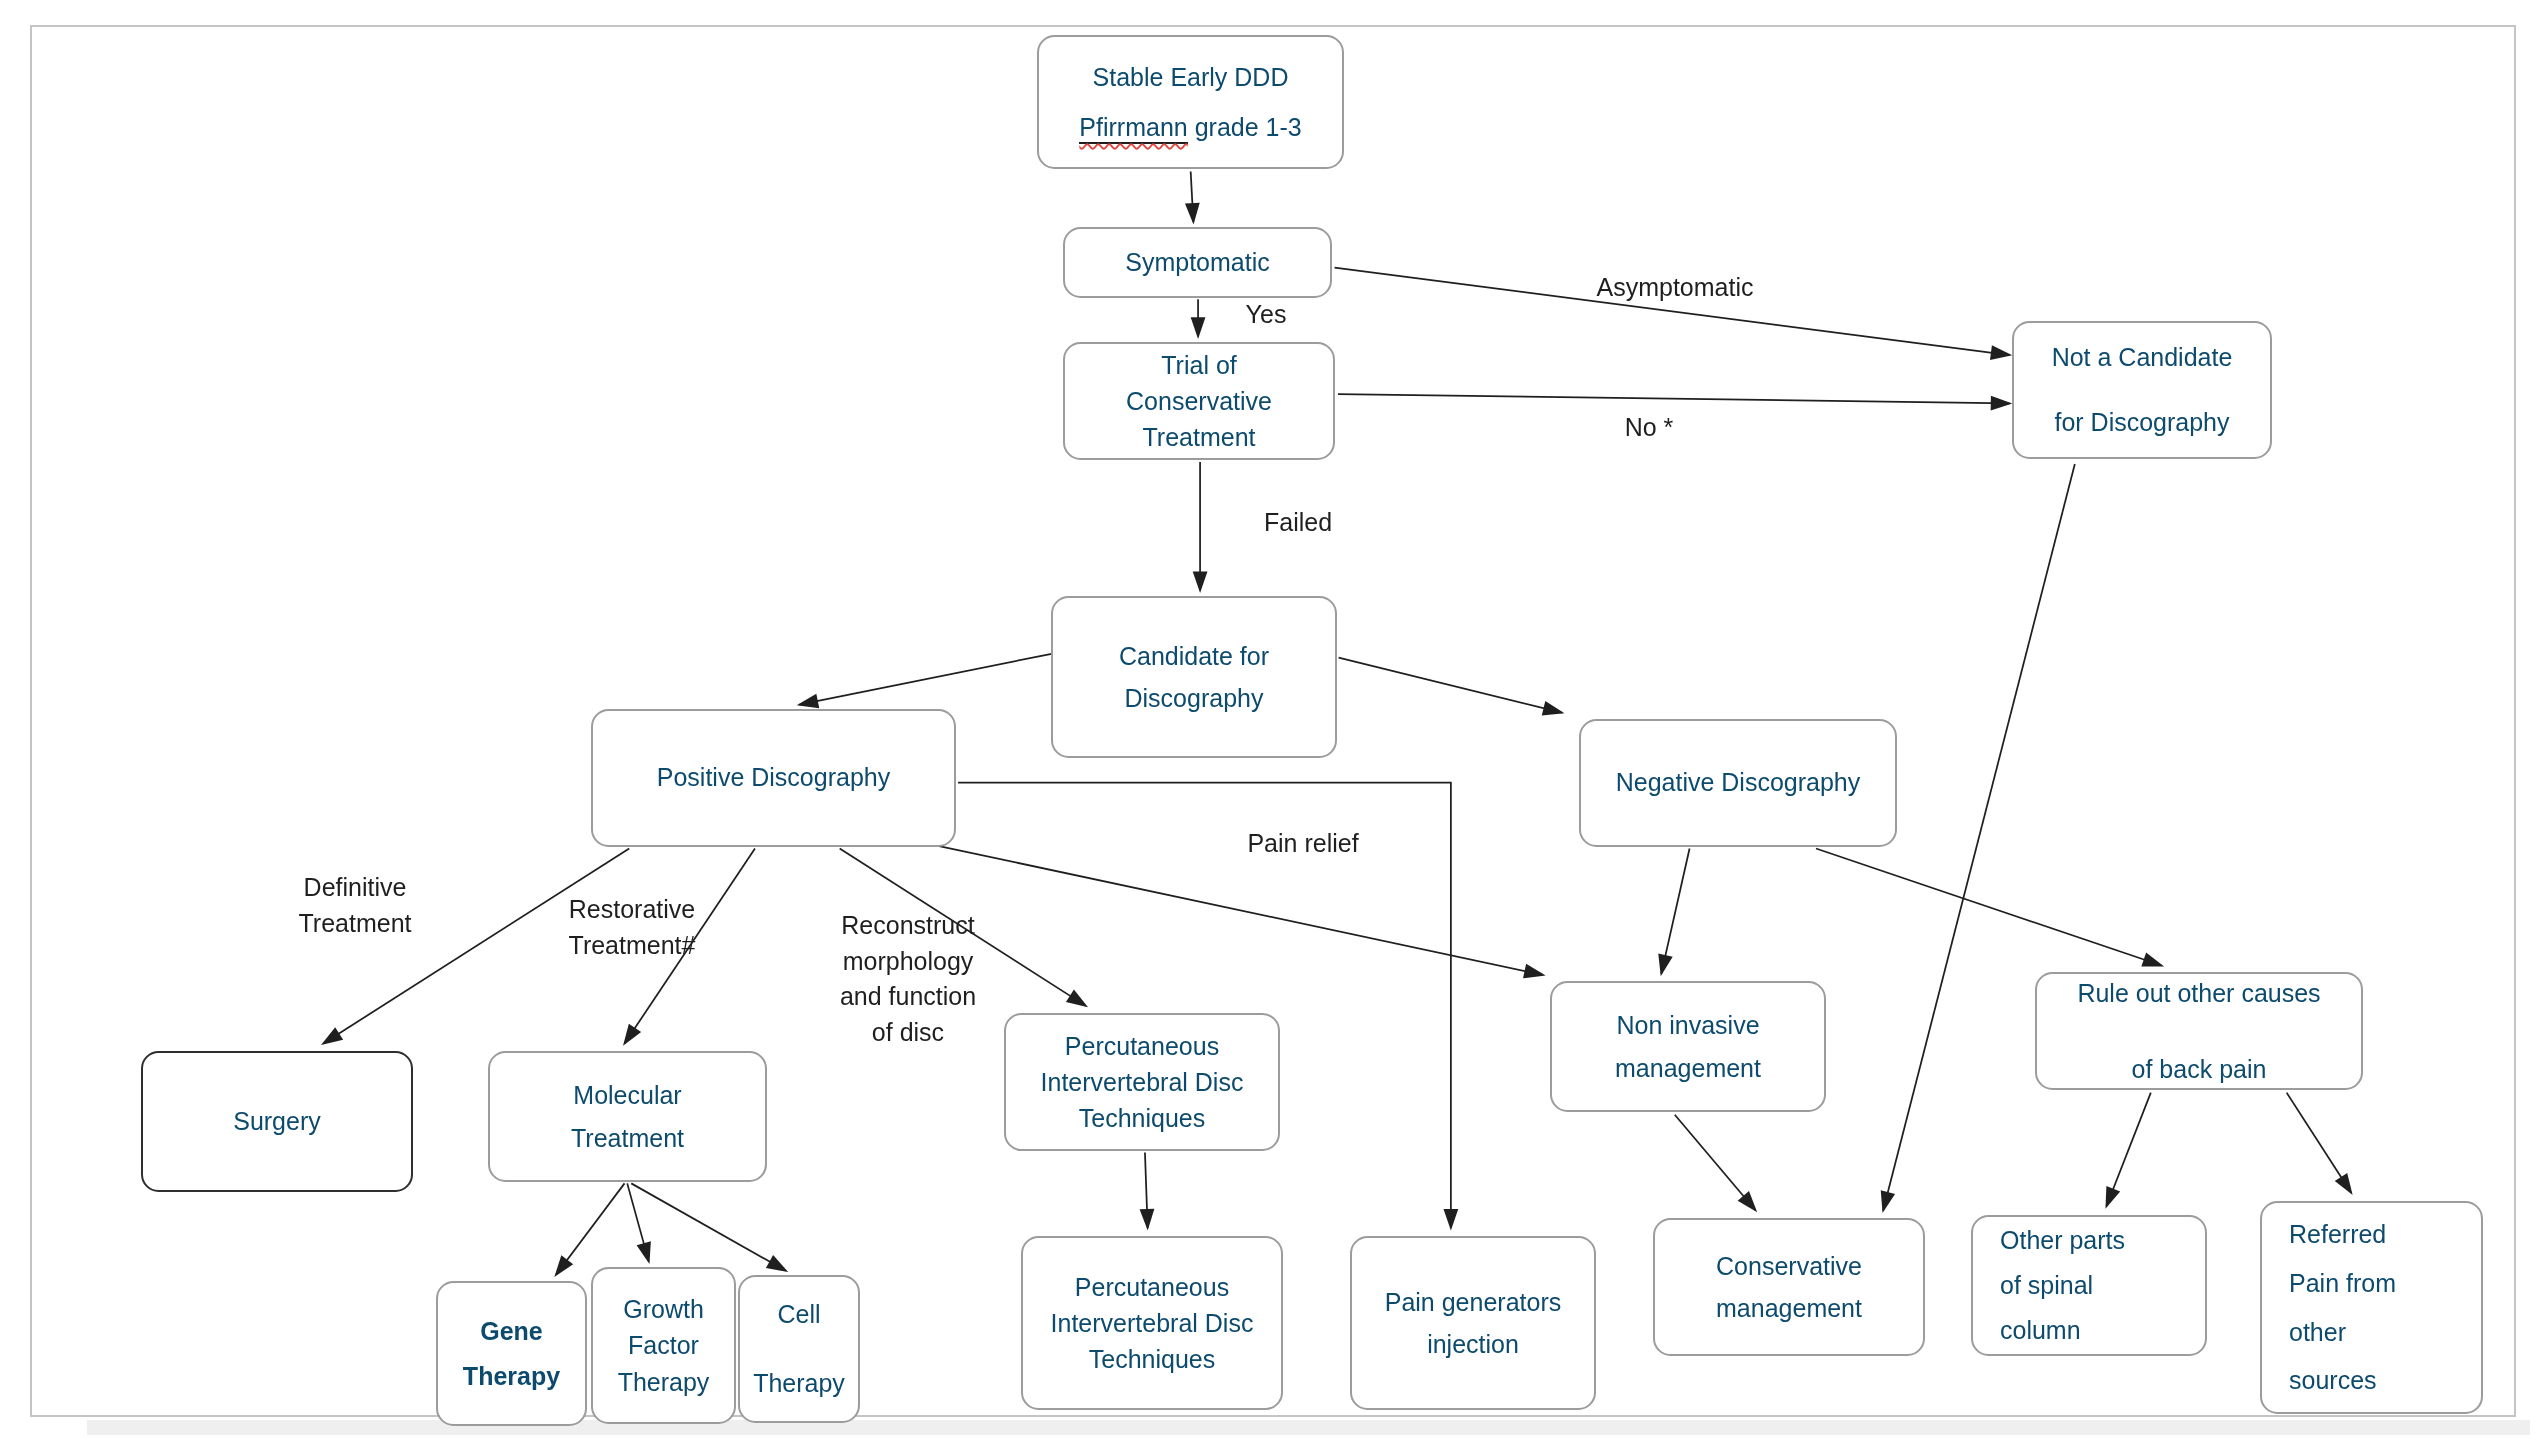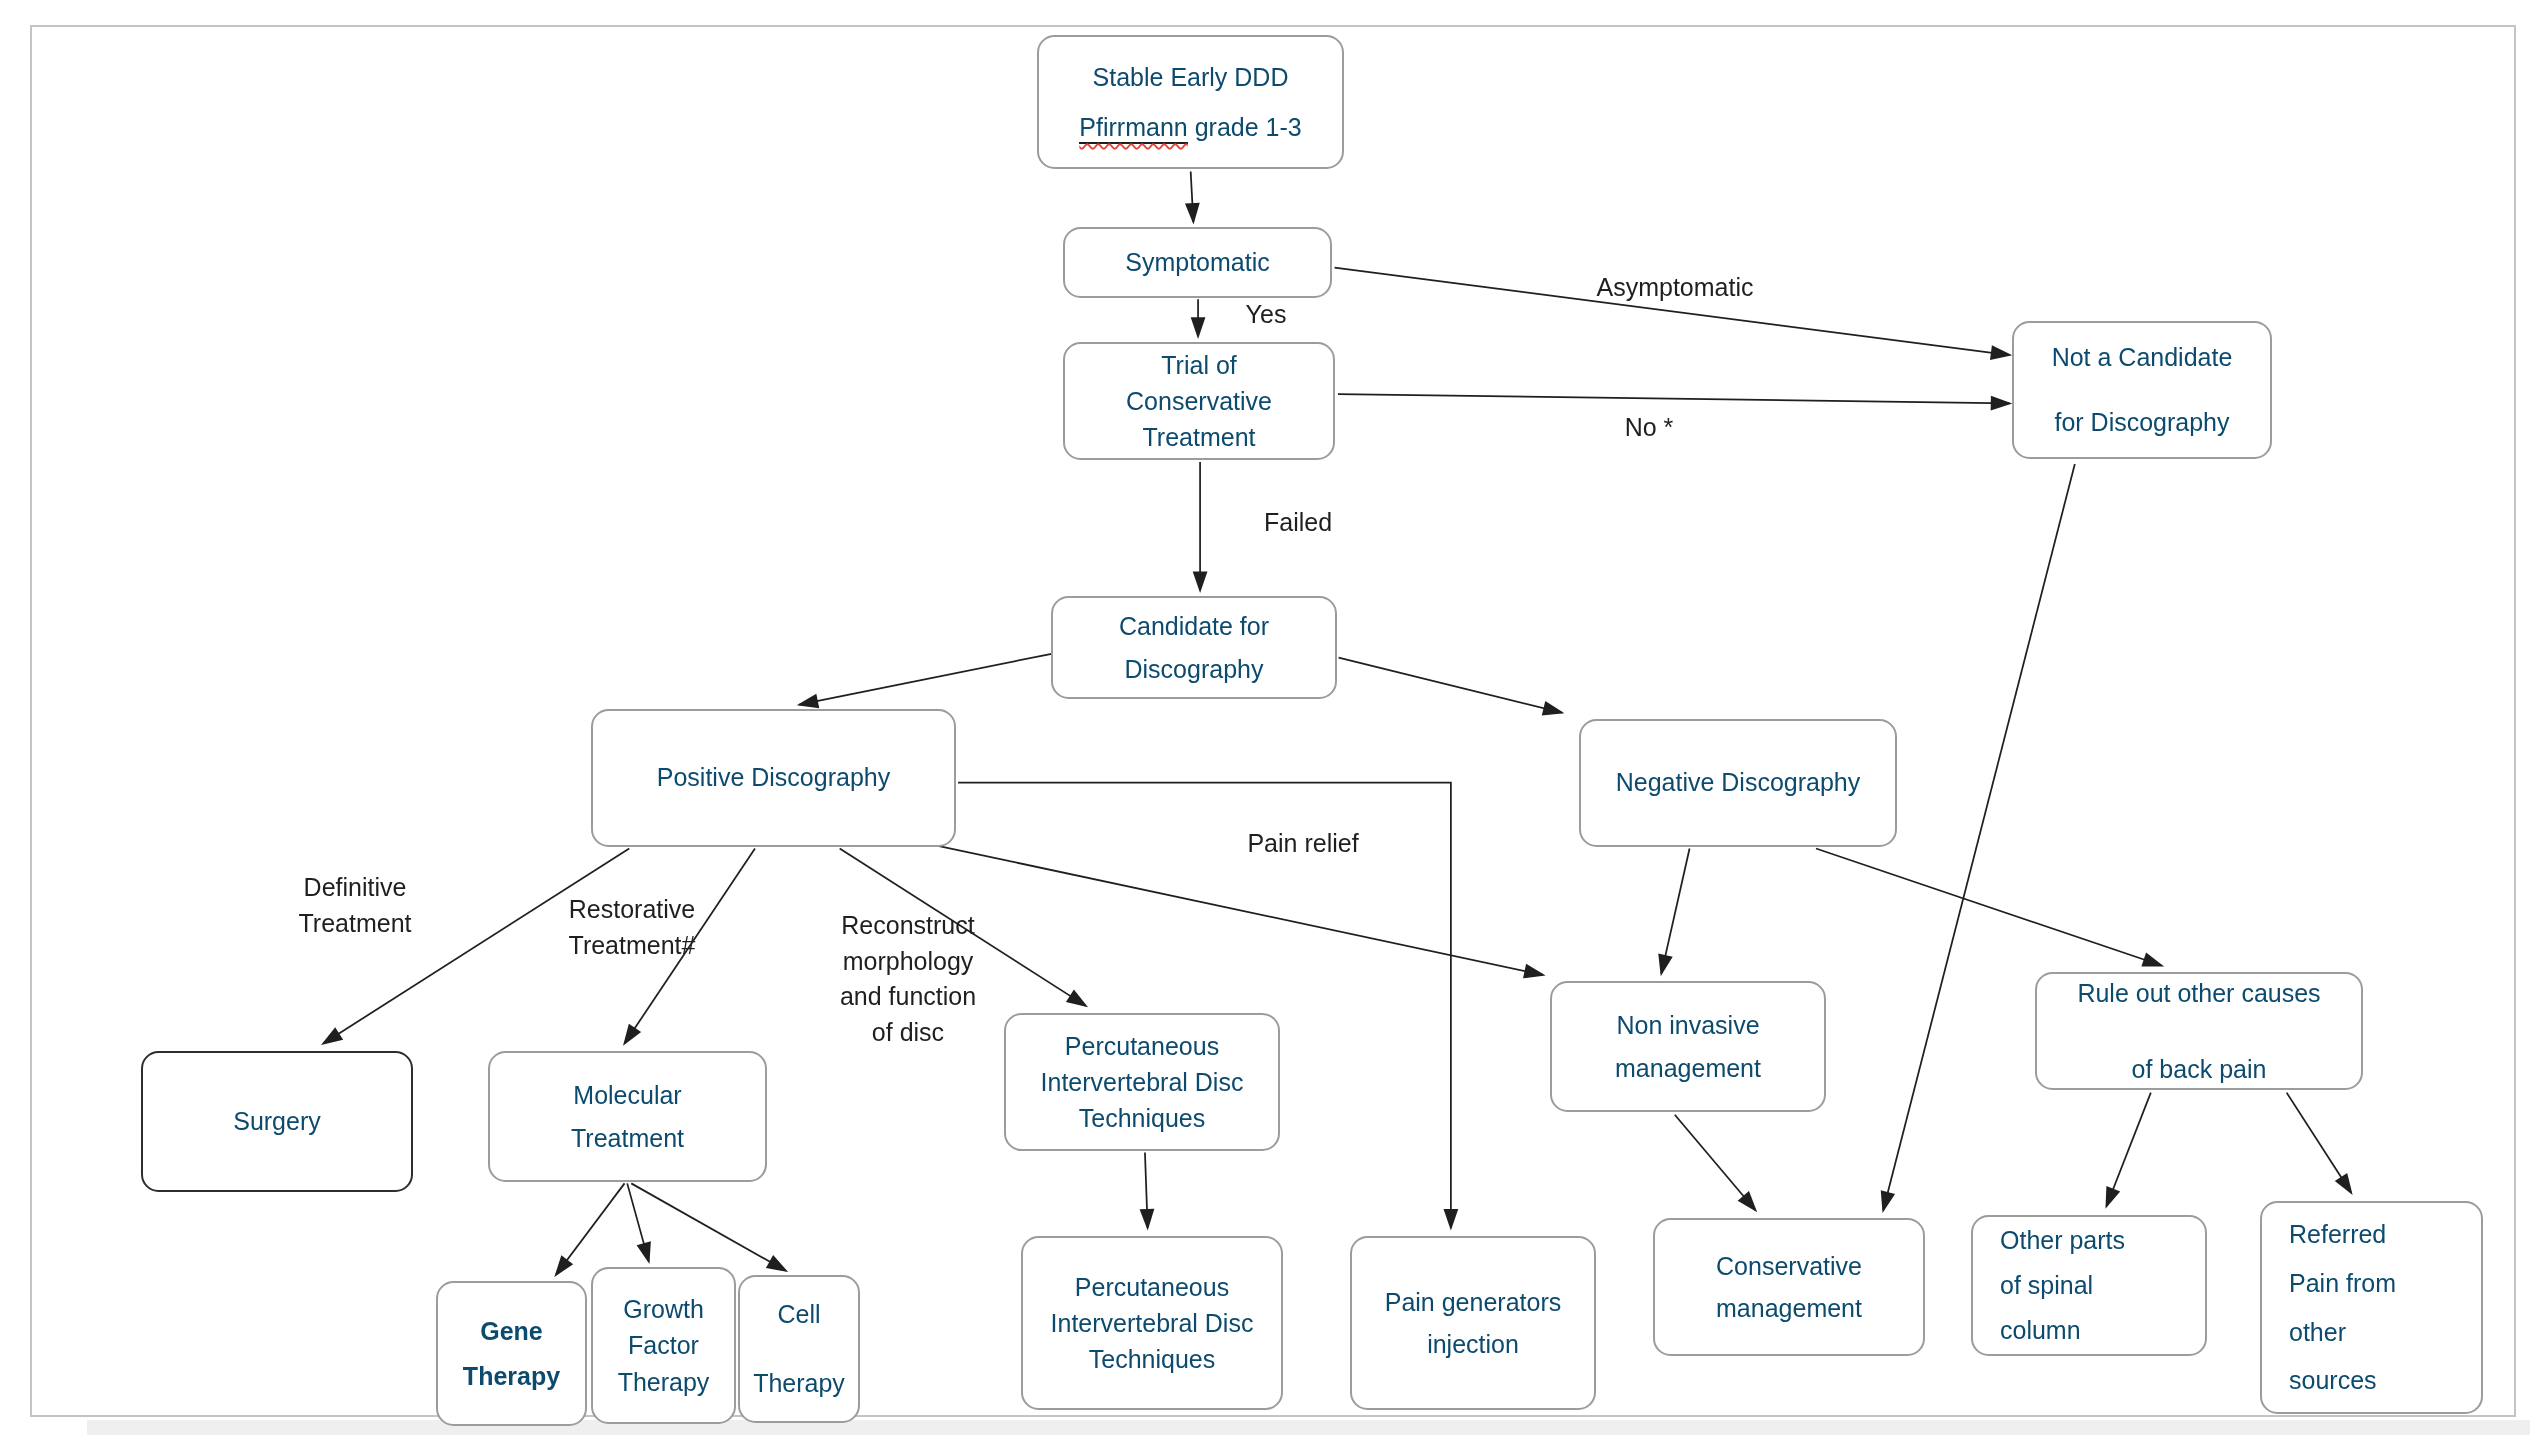--- a/index.html
+++ b/index.html
@@ -86,21 +86,21 @@
     </div>
     <div class="node" style="left: 1063px; top: 342px; width: 272px; height: 118px; line-height: 1.45;">
       <span class="line">Trial of</span>
       <span class="line">Conservative</span>
       <span class="line">Treatment</span>
     </div>
     <div class="node" style="left: 2012px; top: 321px; width: 260px; height: 138px; line-height: 1.8; gap: 20px;">
       <span class="line">Not a Candidate</span>
       <span class="line">for Discography</span>
     </div>
-    <div class="node" style="left: 1051px; top: 596px; width: 286px; height: 103px; line-height: 1.7;">
+    <div class="node" style="left: 1051px; top: 596px; width: 286px; height: 162px; line-height: 1.7;">
       <span class="line">Candidate for</span>
       <span class="line">Discography</span>
     </div>
     <div class="node" style="left: 591px; top: 709px; width: 365px; height: 138px; line-height: 1.5;">
       <span class="line">Positive Discography</span>
     </div>
     <div class="node" style="left: 1579px; top: 719px; width: 318px; height: 128px; line-height: 1.5;">
       <span class="line">Negative Discography</span>
     </div>
     <div class="node dark" style="left: 141px; top: 1051px; width: 272px; height: 141px; line-height: 1.5;">

